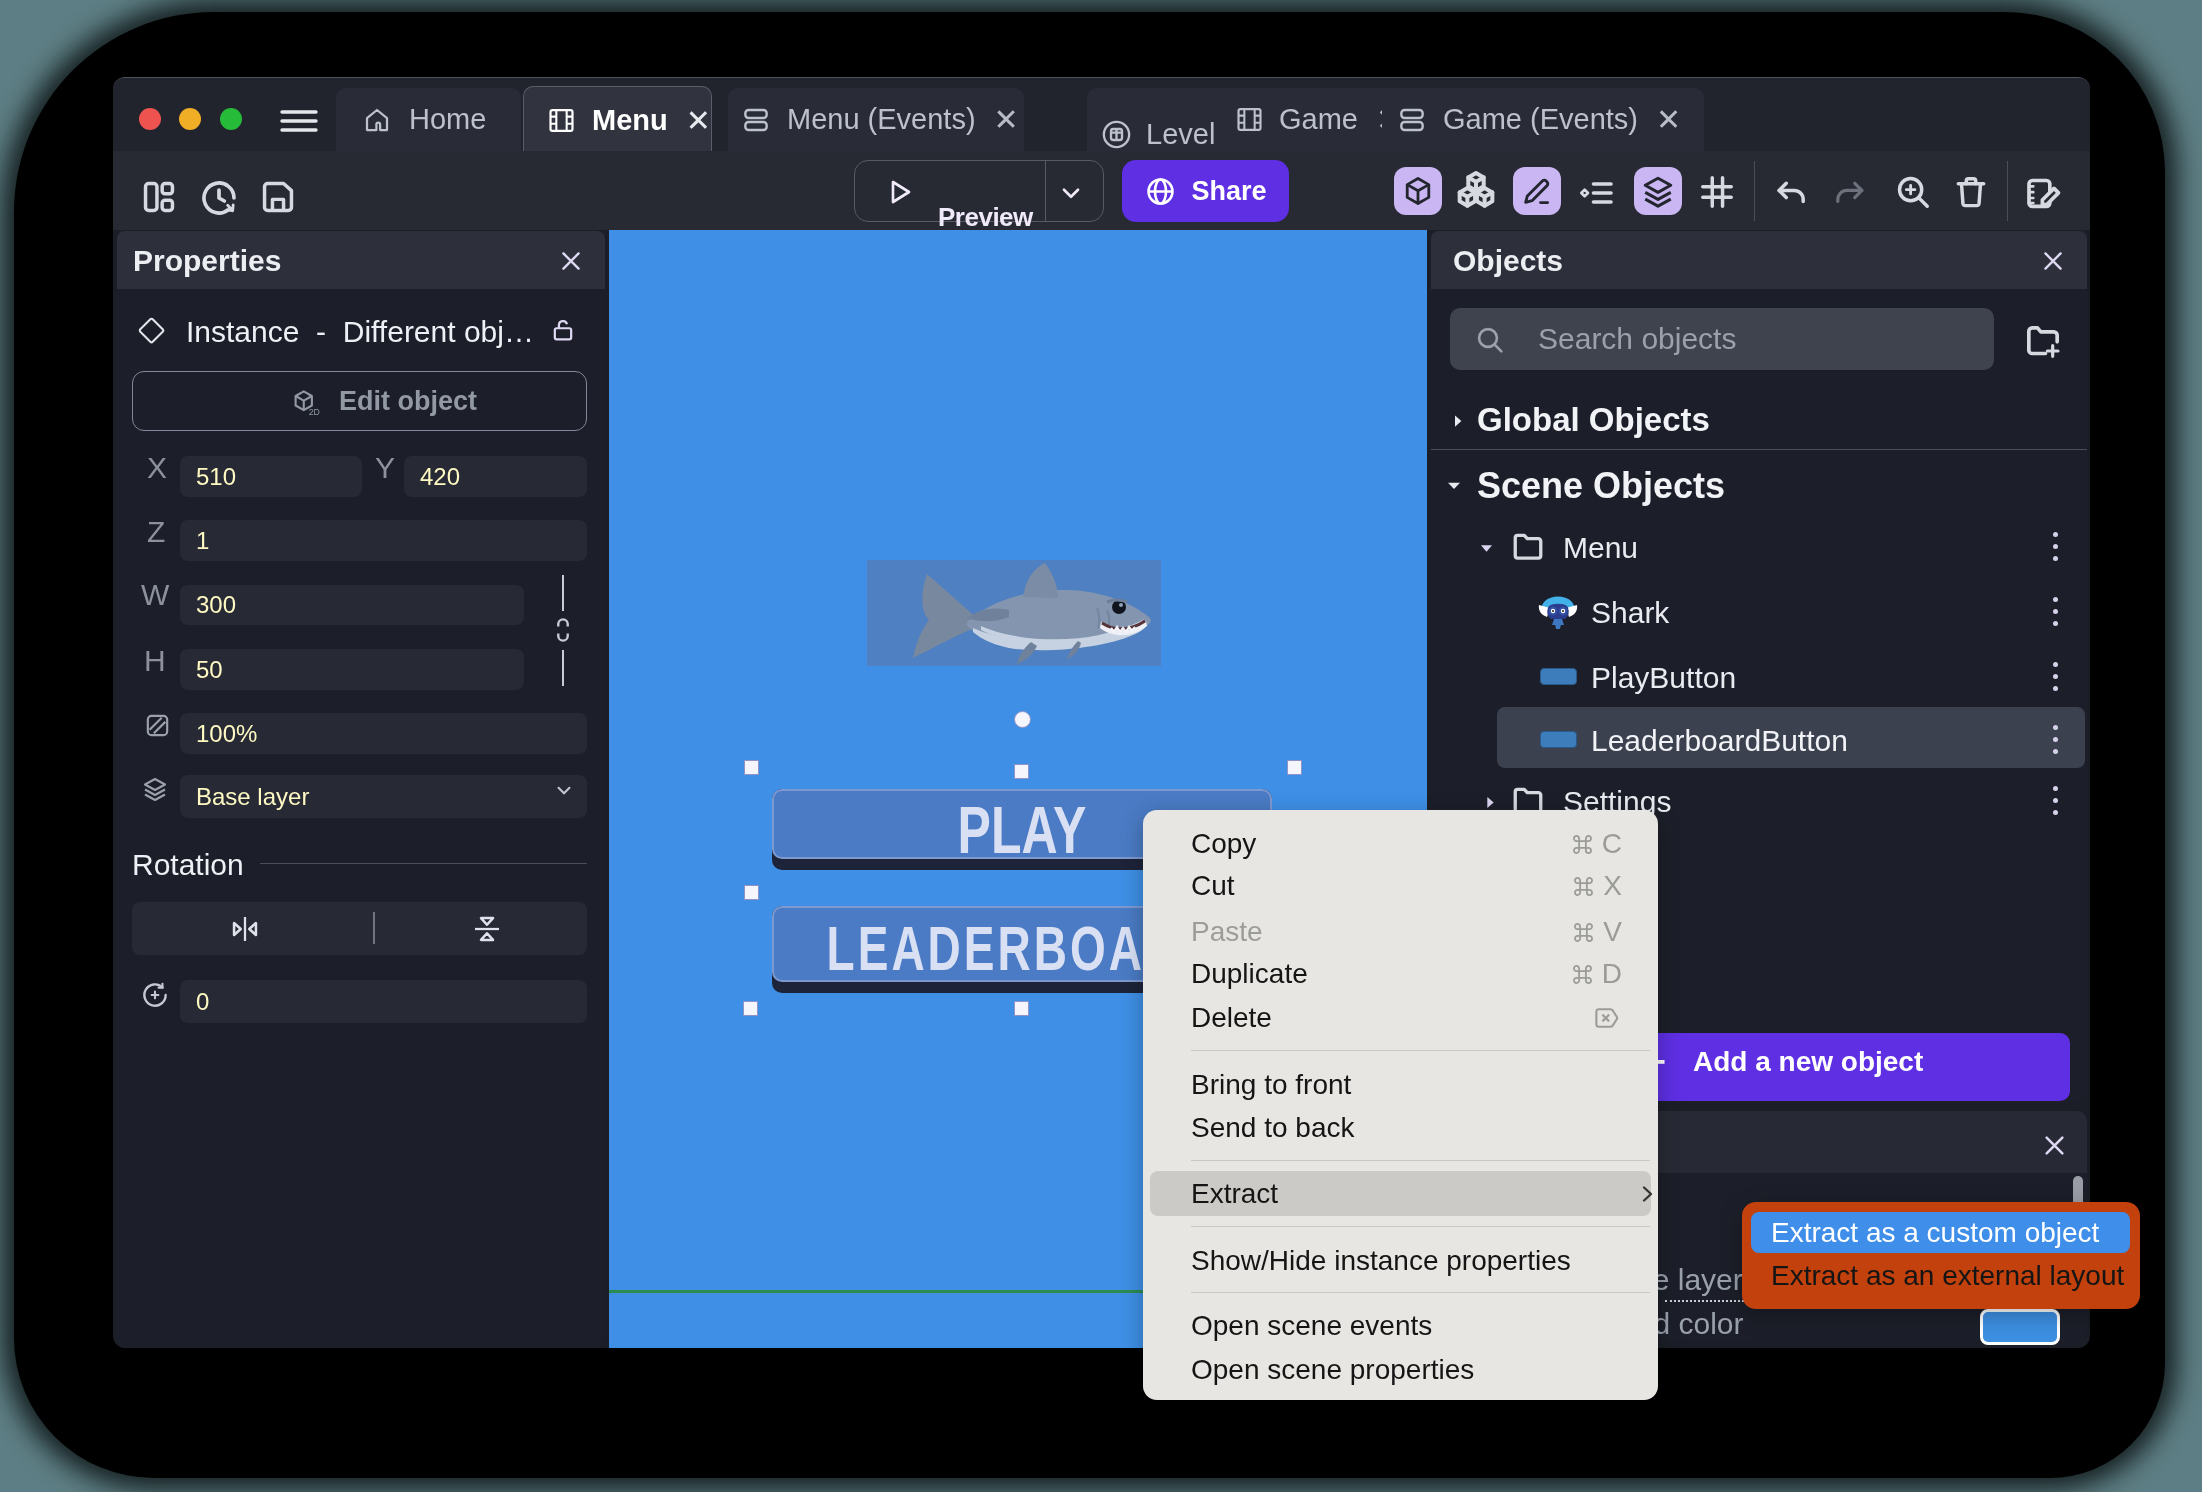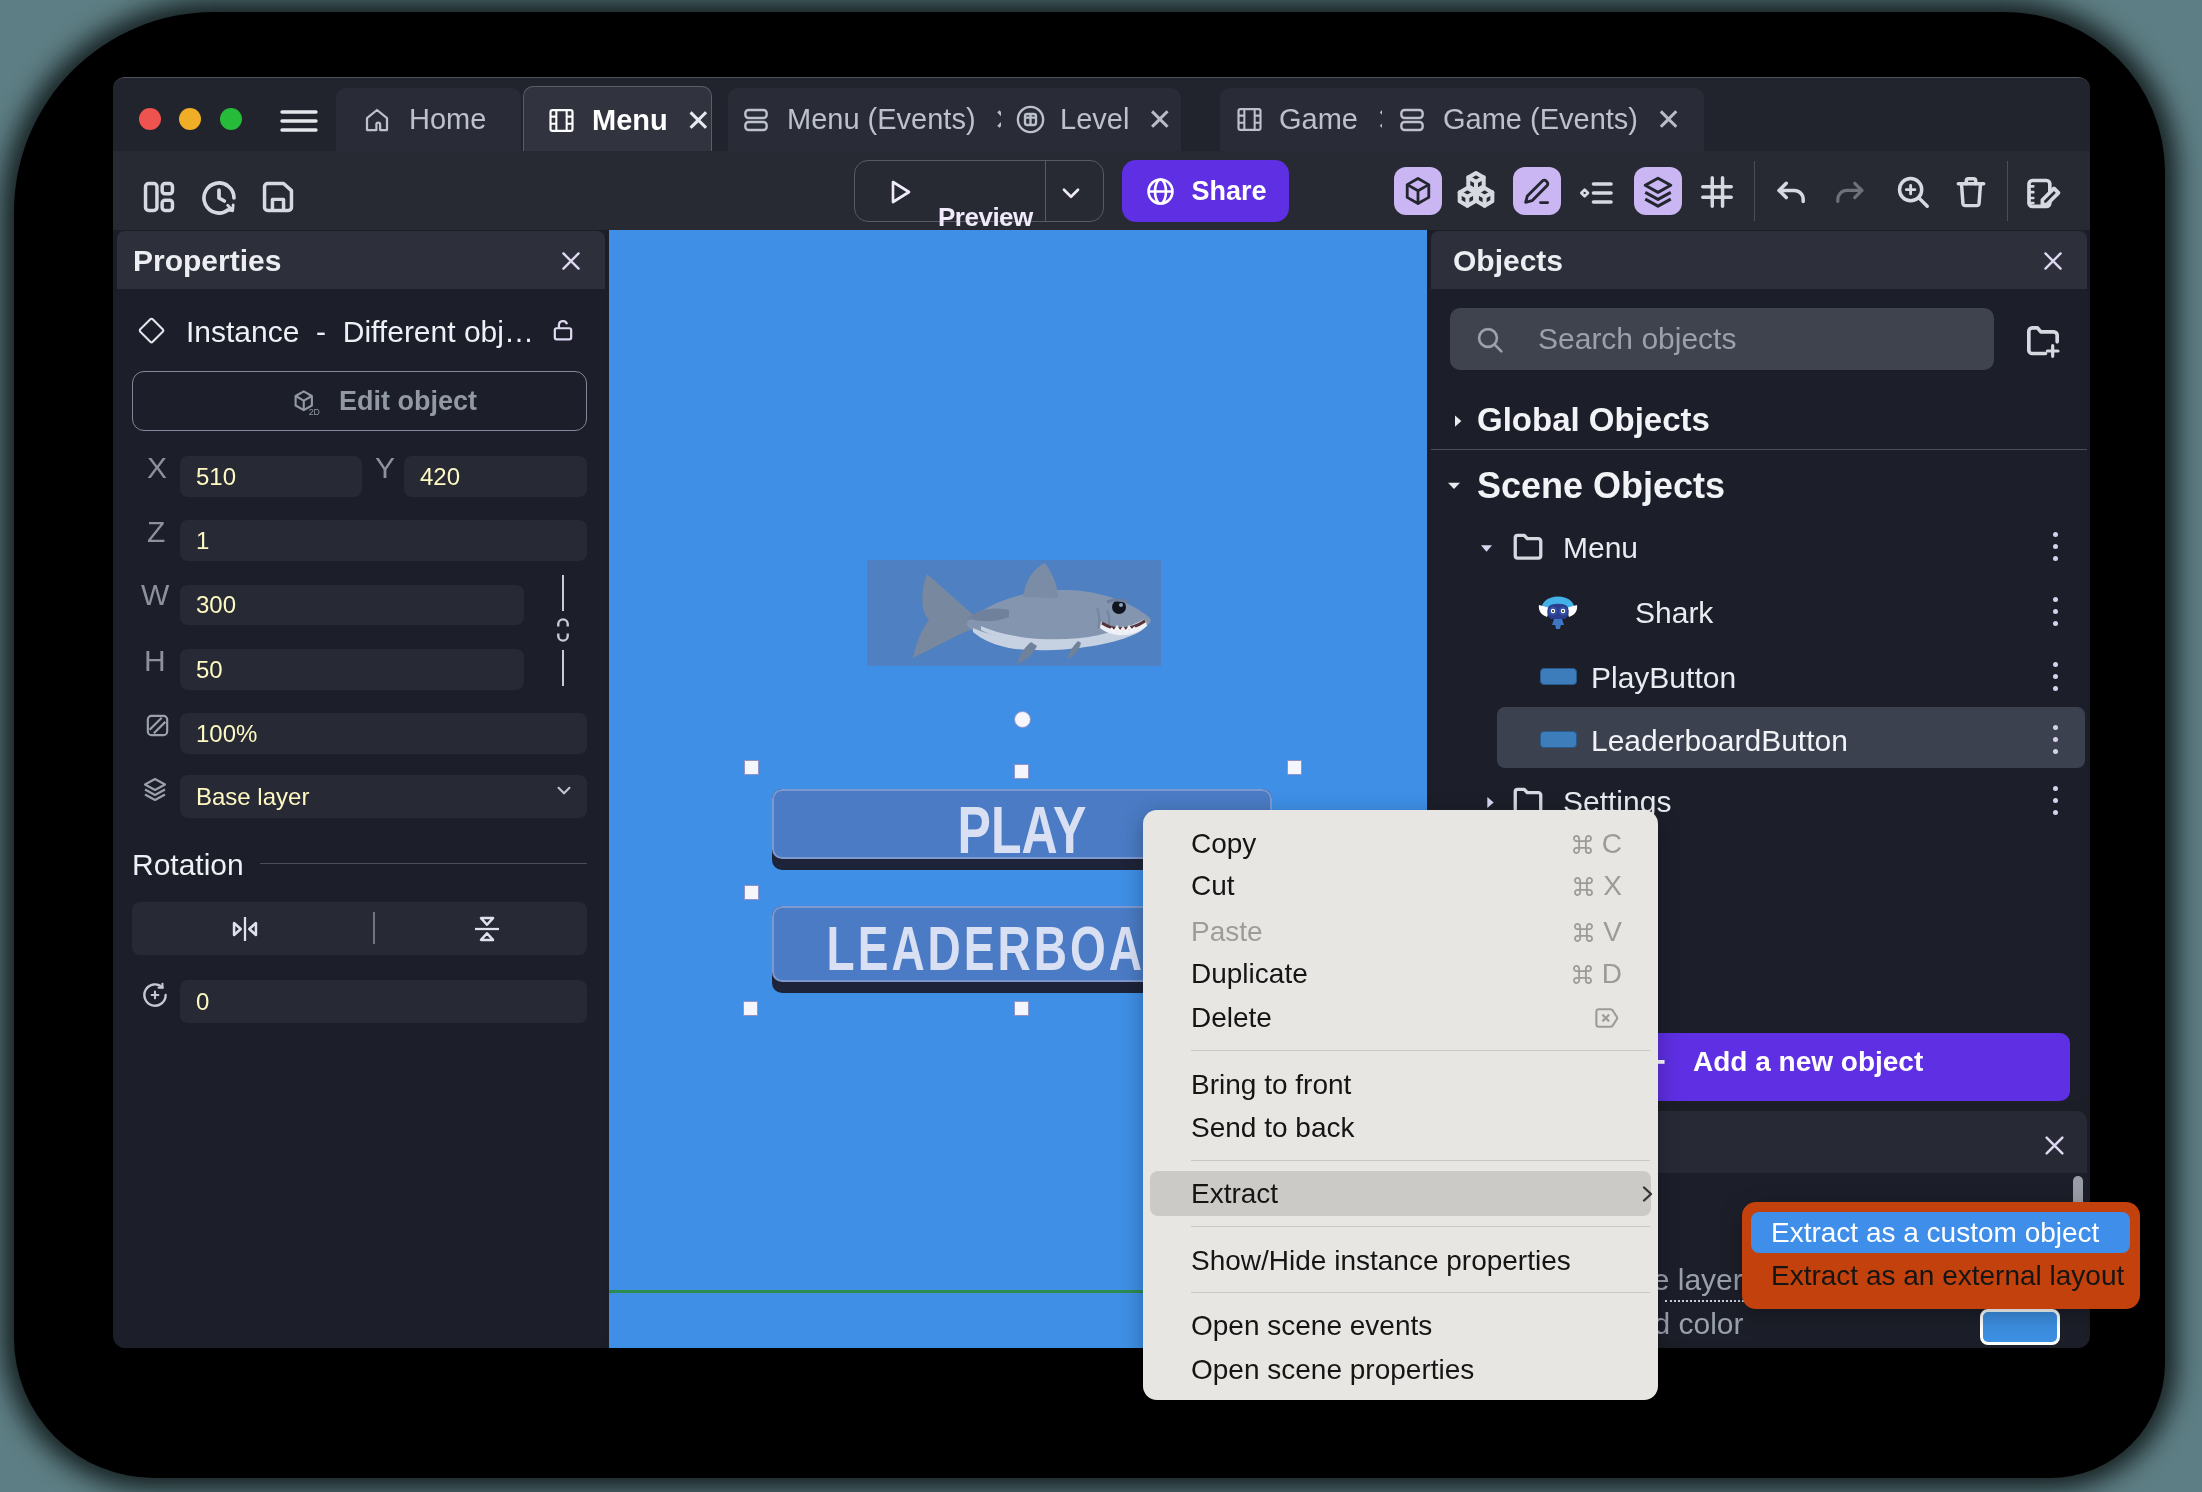--- a/index.html
+++ b/index.html
@@ -77,21 +77,21 @@
     <div class="abs tab" style="left:615px; width:296px;">
       <svg style="margin-left:12px;" width="32" height="32" viewBox="0 0 24 24">
           <g stroke="#bdc1cb" stroke-width="1.8" fill="none">
             <rect x="4" y="4.5" width="16" height="6" rx="2.4"></rect>
             <rect x="4" y="13.5" width="16" height="6" rx="2.4"></rect>
           </g>
         </svg>
       <span style="margin-left:15px;">Menu (Events)</span>
       <span class="x">✕</span>
     </div>
-    <div class="abs tab" style="left:888px; width:180px;">
+    <div class="abs tab" style="left:974px; width:180px;align-items:flex-end;">
       <svg style="margin-left:13px;" width="33" height="33" viewBox="0 0 24 24">
           <g stroke="#bdc1cb" stroke-width="1.7" fill="none">
             <circle cx="12" cy="12" r="9.2"></circle>
             <rect x="8" y="8" width="8" height="8" rx="1.6"></rect>
             <path d="M12 8v8M8 10.6h8"></path>
           </g>
         </svg>
       <span style="margin-left:13px;">Level</span>
       <span class="x">✕</span>
     </div>
@@ -416,21 +416,21 @@
       <path d="M40 10 L29 13 L32 22 C38 20, 41 15, 40 10z" fill="#fff"></path>
       <path d="M12 11 C16 8, 26 8, 30 11 C33 16, 32 21, 28 24 L14 24 C10 21, 9 16, 12 11z" fill="#2b3c8c"></path>
       <circle cx="16" cy="16" r="4.4" fill="#3452a8"></circle>
         <circle cx="16" cy="16" r="2.2" fill="#fff"></circle>
         <circle cx="16" cy="16" r="1" fill="#222"></circle>
       <circle cx="26" cy="16" r="4.4" fill="#3452a8"></circle>
         <circle cx="26" cy="16" r="2.2" fill="#fff"></circle>
         <circle cx="26" cy="16" r="1" fill="#222"></circle>
       <path d="M17 24 L25 24 L23 34 L19 34z M17 24 L25 24 L27 30 L15 30z" fill="#3d77c2"></path>
     </svg>
-    <span class="abs" style="left:160px; top:365px; color:#e9ebf0; font-size:30px;margin-left:44px;">Shark</span>
+    <span class="abs" style="left:160px; top:365px; color:#e9ebf0; font-size:30px;">Shark</span>
     <div class="kebab" style="left:622px; top:366px;"></div>
     <div class="abs" style="left:109px; top:437px; width:37px; height:17px; background:#3d7dbb; border:1px solid #2a5a8c; border-radius:4px;"></div>
     <span class="abs" style="left:160px; top:430px; color:#e9ebf0; font-size:30px;">PlayButton</span>
     <div class="kebab" style="left:622px; top:431px;"></div>
     <div class="abs" style="left:66px; top:476px; width:588px; height:61px; background:#3c4150; border-radius:8px;"></div>
     <div class="abs" style="left:109px; top:500px; width:37px; height:17px; background:#3d7dbb; border:1px solid #2a5a8c; border-radius:4px;"></div>
     <span class="abs" style="left:160px; top:493px; color:#f2f3f7; font-size:30px;">LeaderboardButton</span>
     <div class="kebab" style="left:622px; top:494px;"></div>
     <svg class="abs" style="left:50px; top:562px;" width="19" height="19" viewBox="0 0 24 24">
         <path d="M8 5l8 7-8 7z" fill="#d9d5f1"></path>

